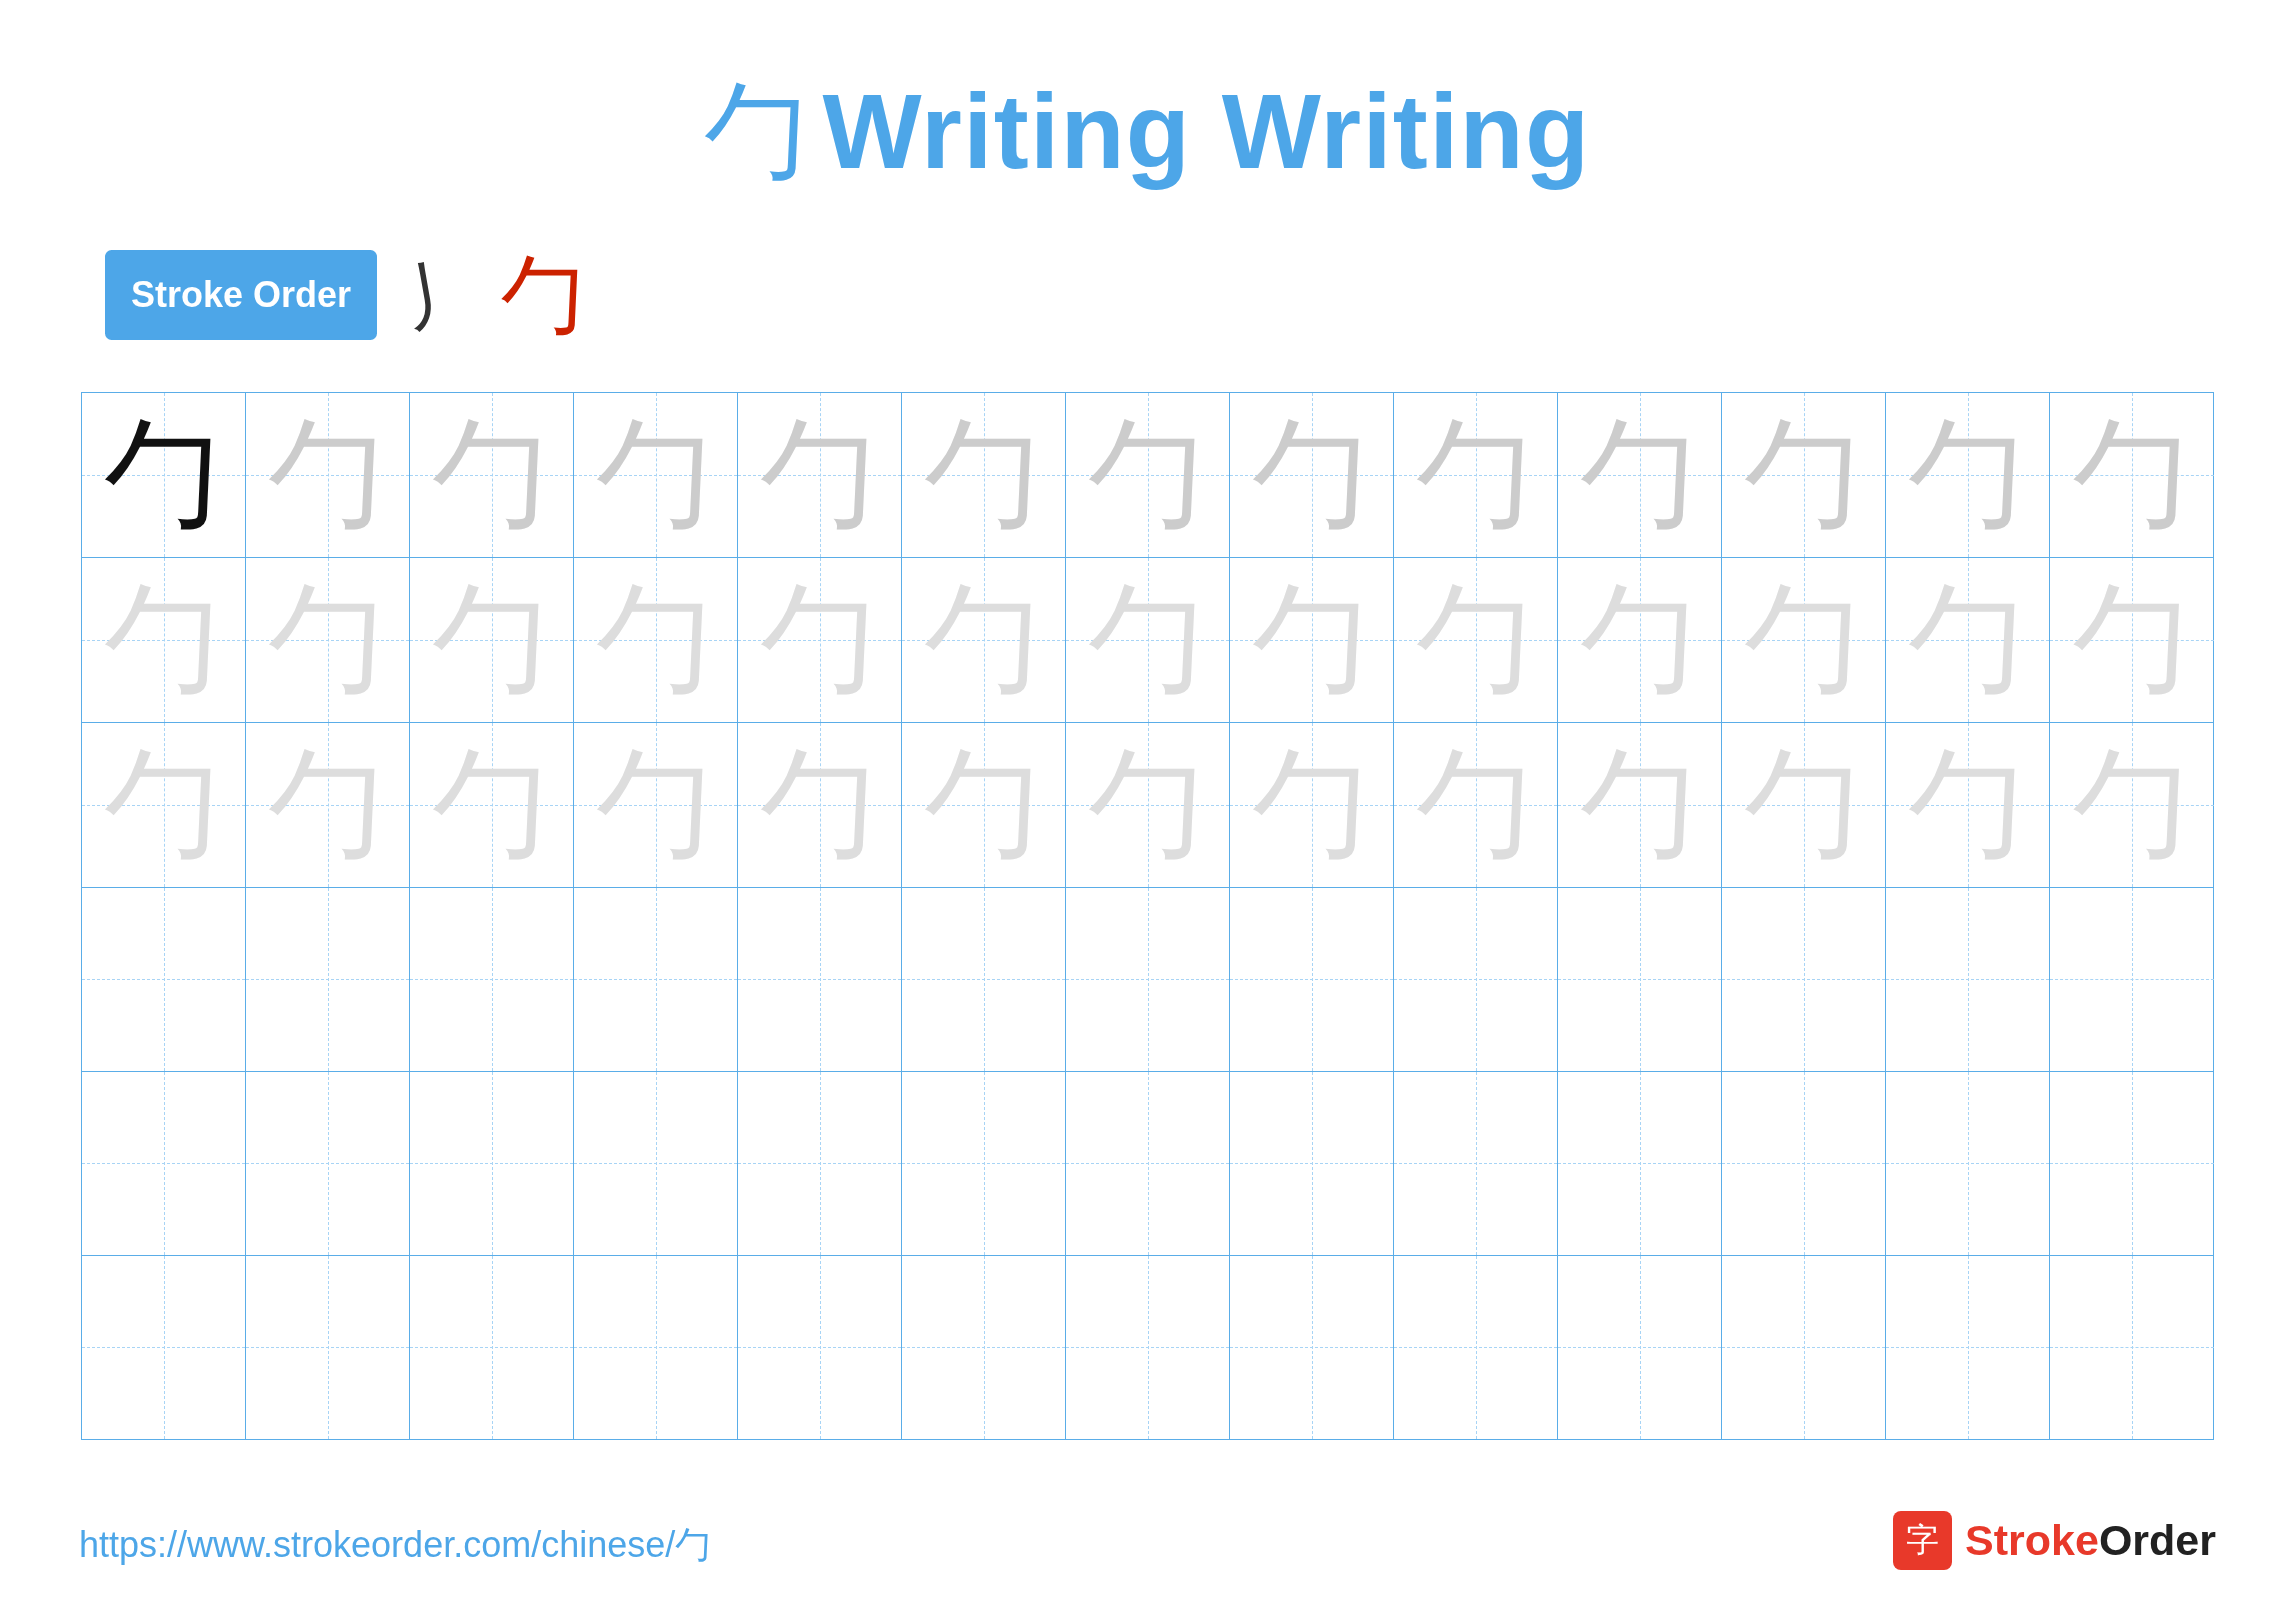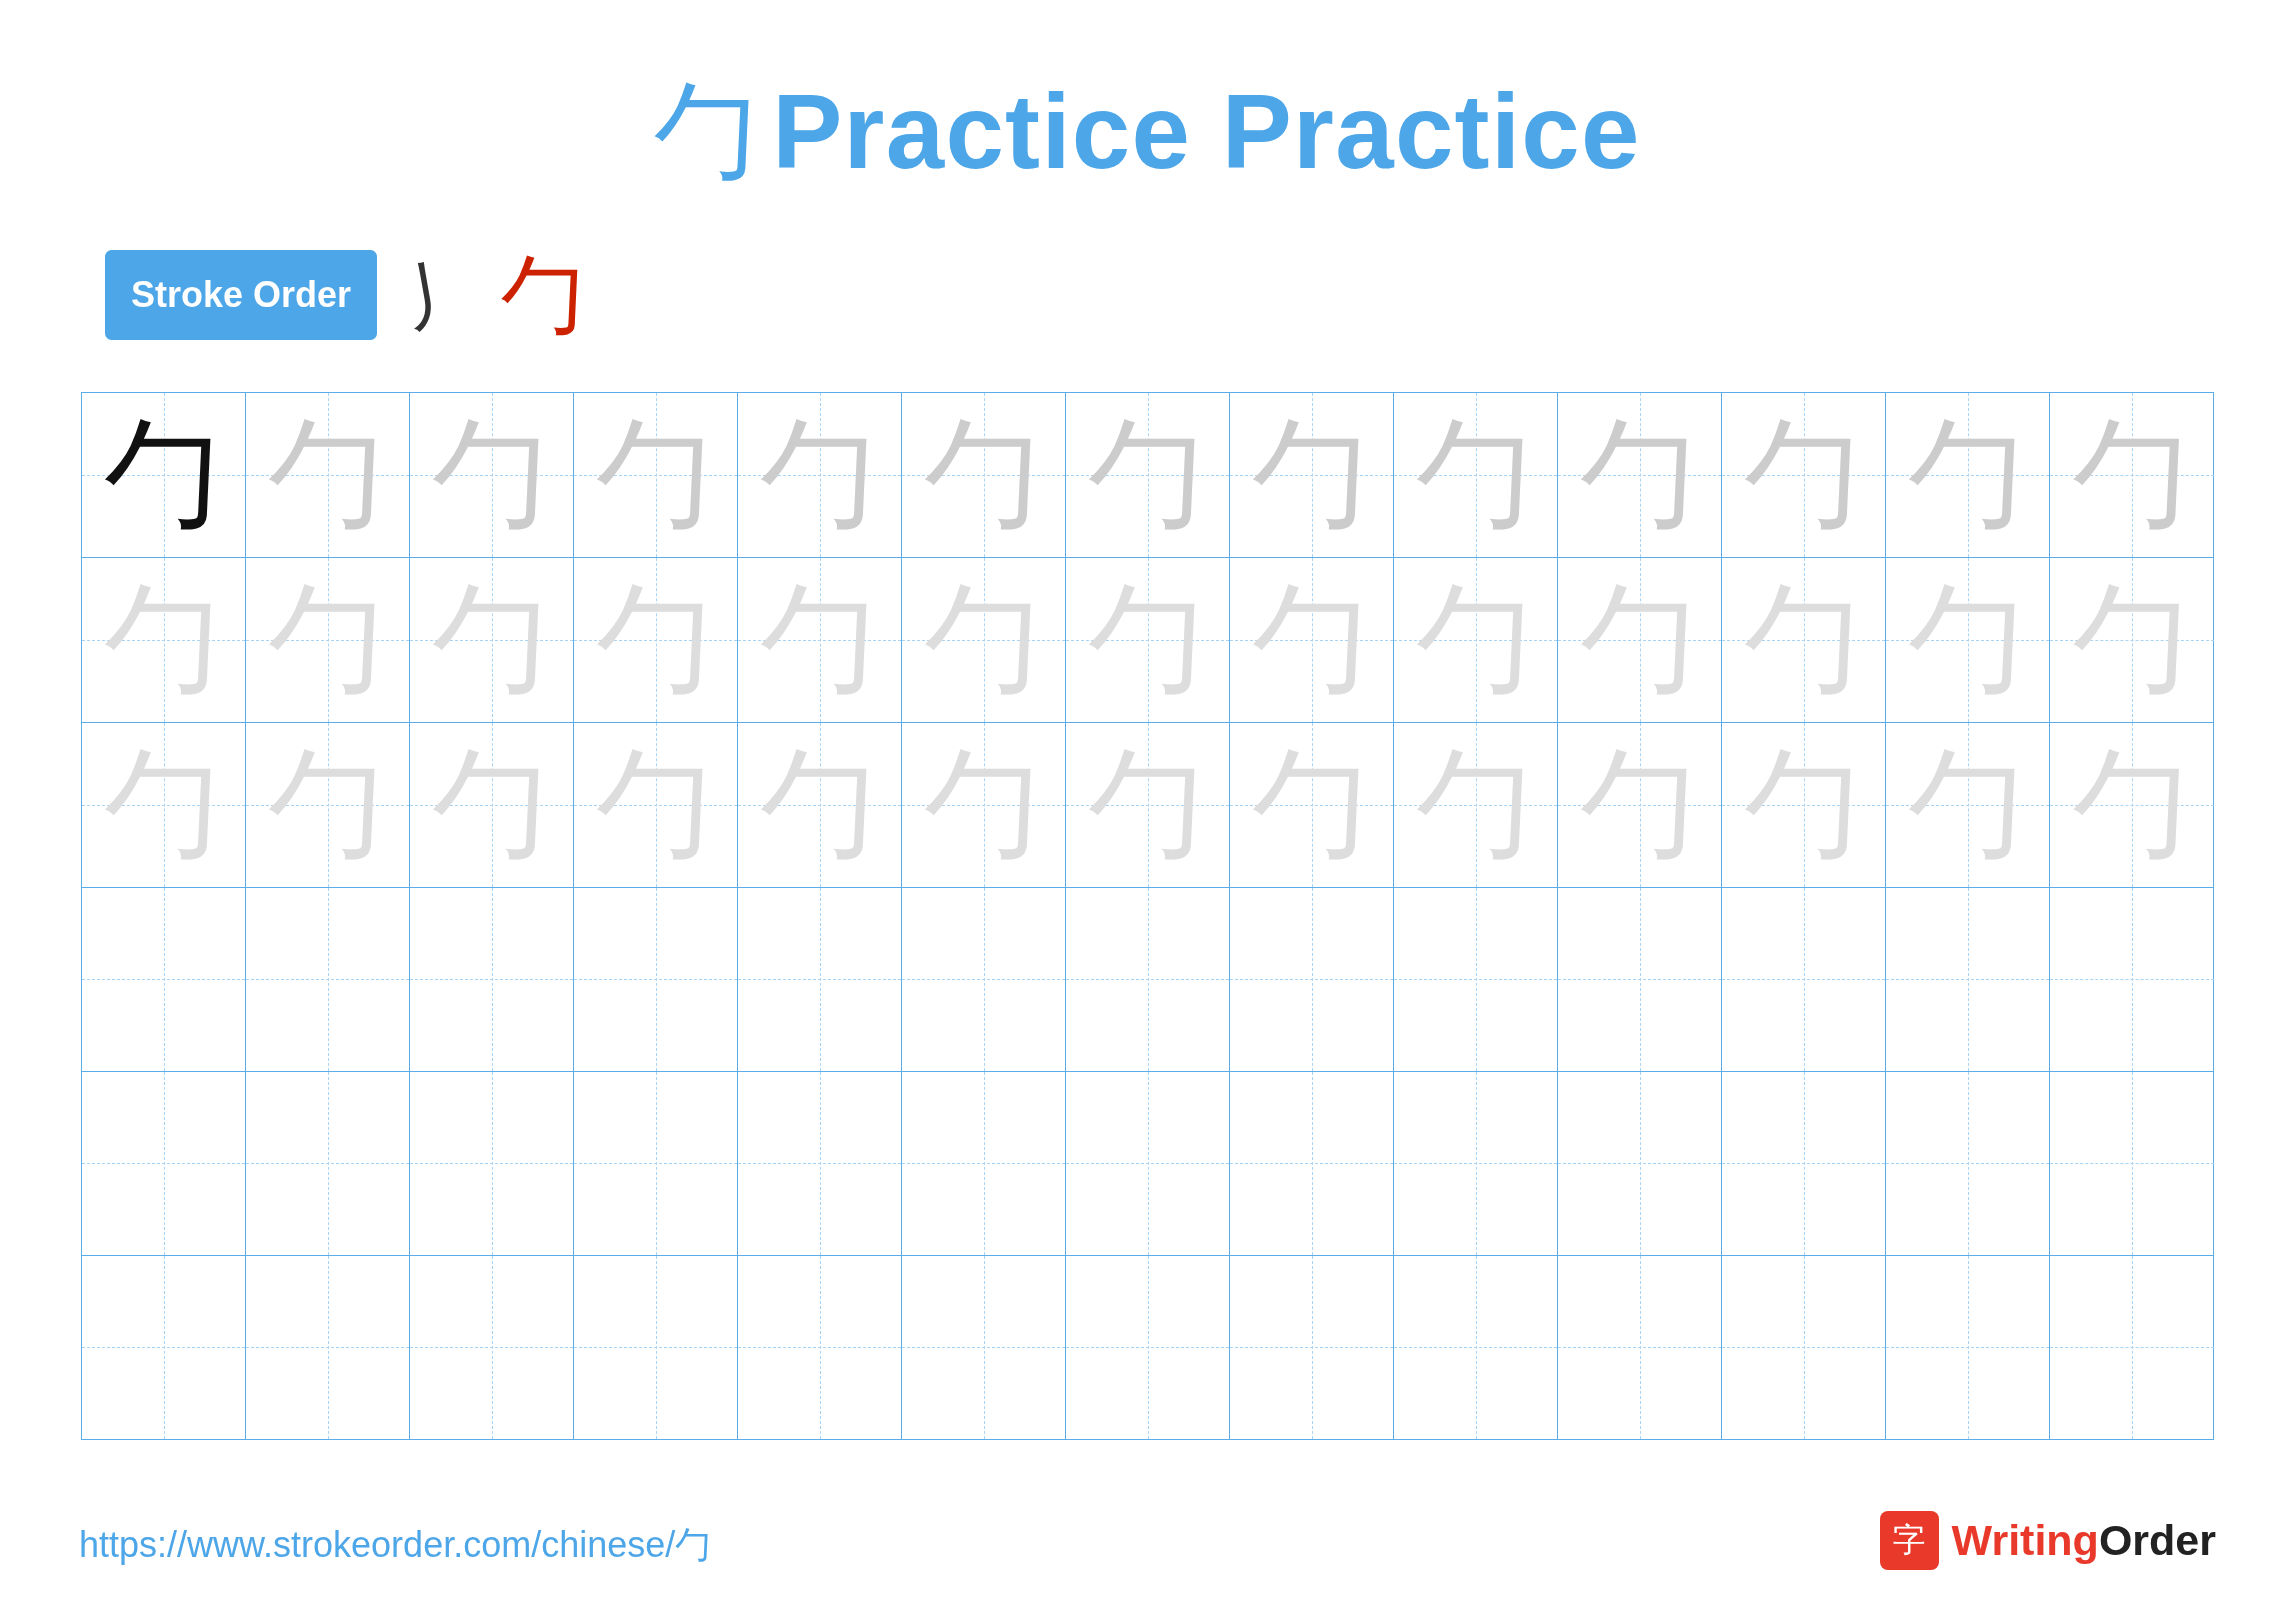--- a/index.html
+++ b/index.html
@@ -201,21 +201,21 @@
       color: #e8392a;
     }
   </style>
 </head>
 <body>
 
 <div class="page">
 
   <div class="title">
     <span class="title-char">勹</span>
-    <span class="title-text">Practice Practice</span>
+    <span class="title-text">Writing Writing</span>
   </div>
 
   <div class="stroke-order-section">
     <span class="stroke-order-badge">Stroke Order</span>
     <span class="stroke-1">丿</span>
     <span class="stroke-2">勹</span>
   </div>
 
   <div class="grid-container">
 
@@ -392,18 +392,18 @@
       <div class="grid-cell"></div>
       <div class="grid-cell"></div>
     </div>
 
   </div>
 
   <div class="footer">
     <span class="footer-url">https://www.strokeorder.com/chinese/勹</span>
     <div class="footer-logo">
       <div class="logo-icon">字</div>
-      <span class="logo-text"><span>Writing</span>Order</span>
+      <span class="logo-text"><span>Stroke</span>Order</span>
     </div>
   </div>
 
 </div>
 
 
 </body></html>

